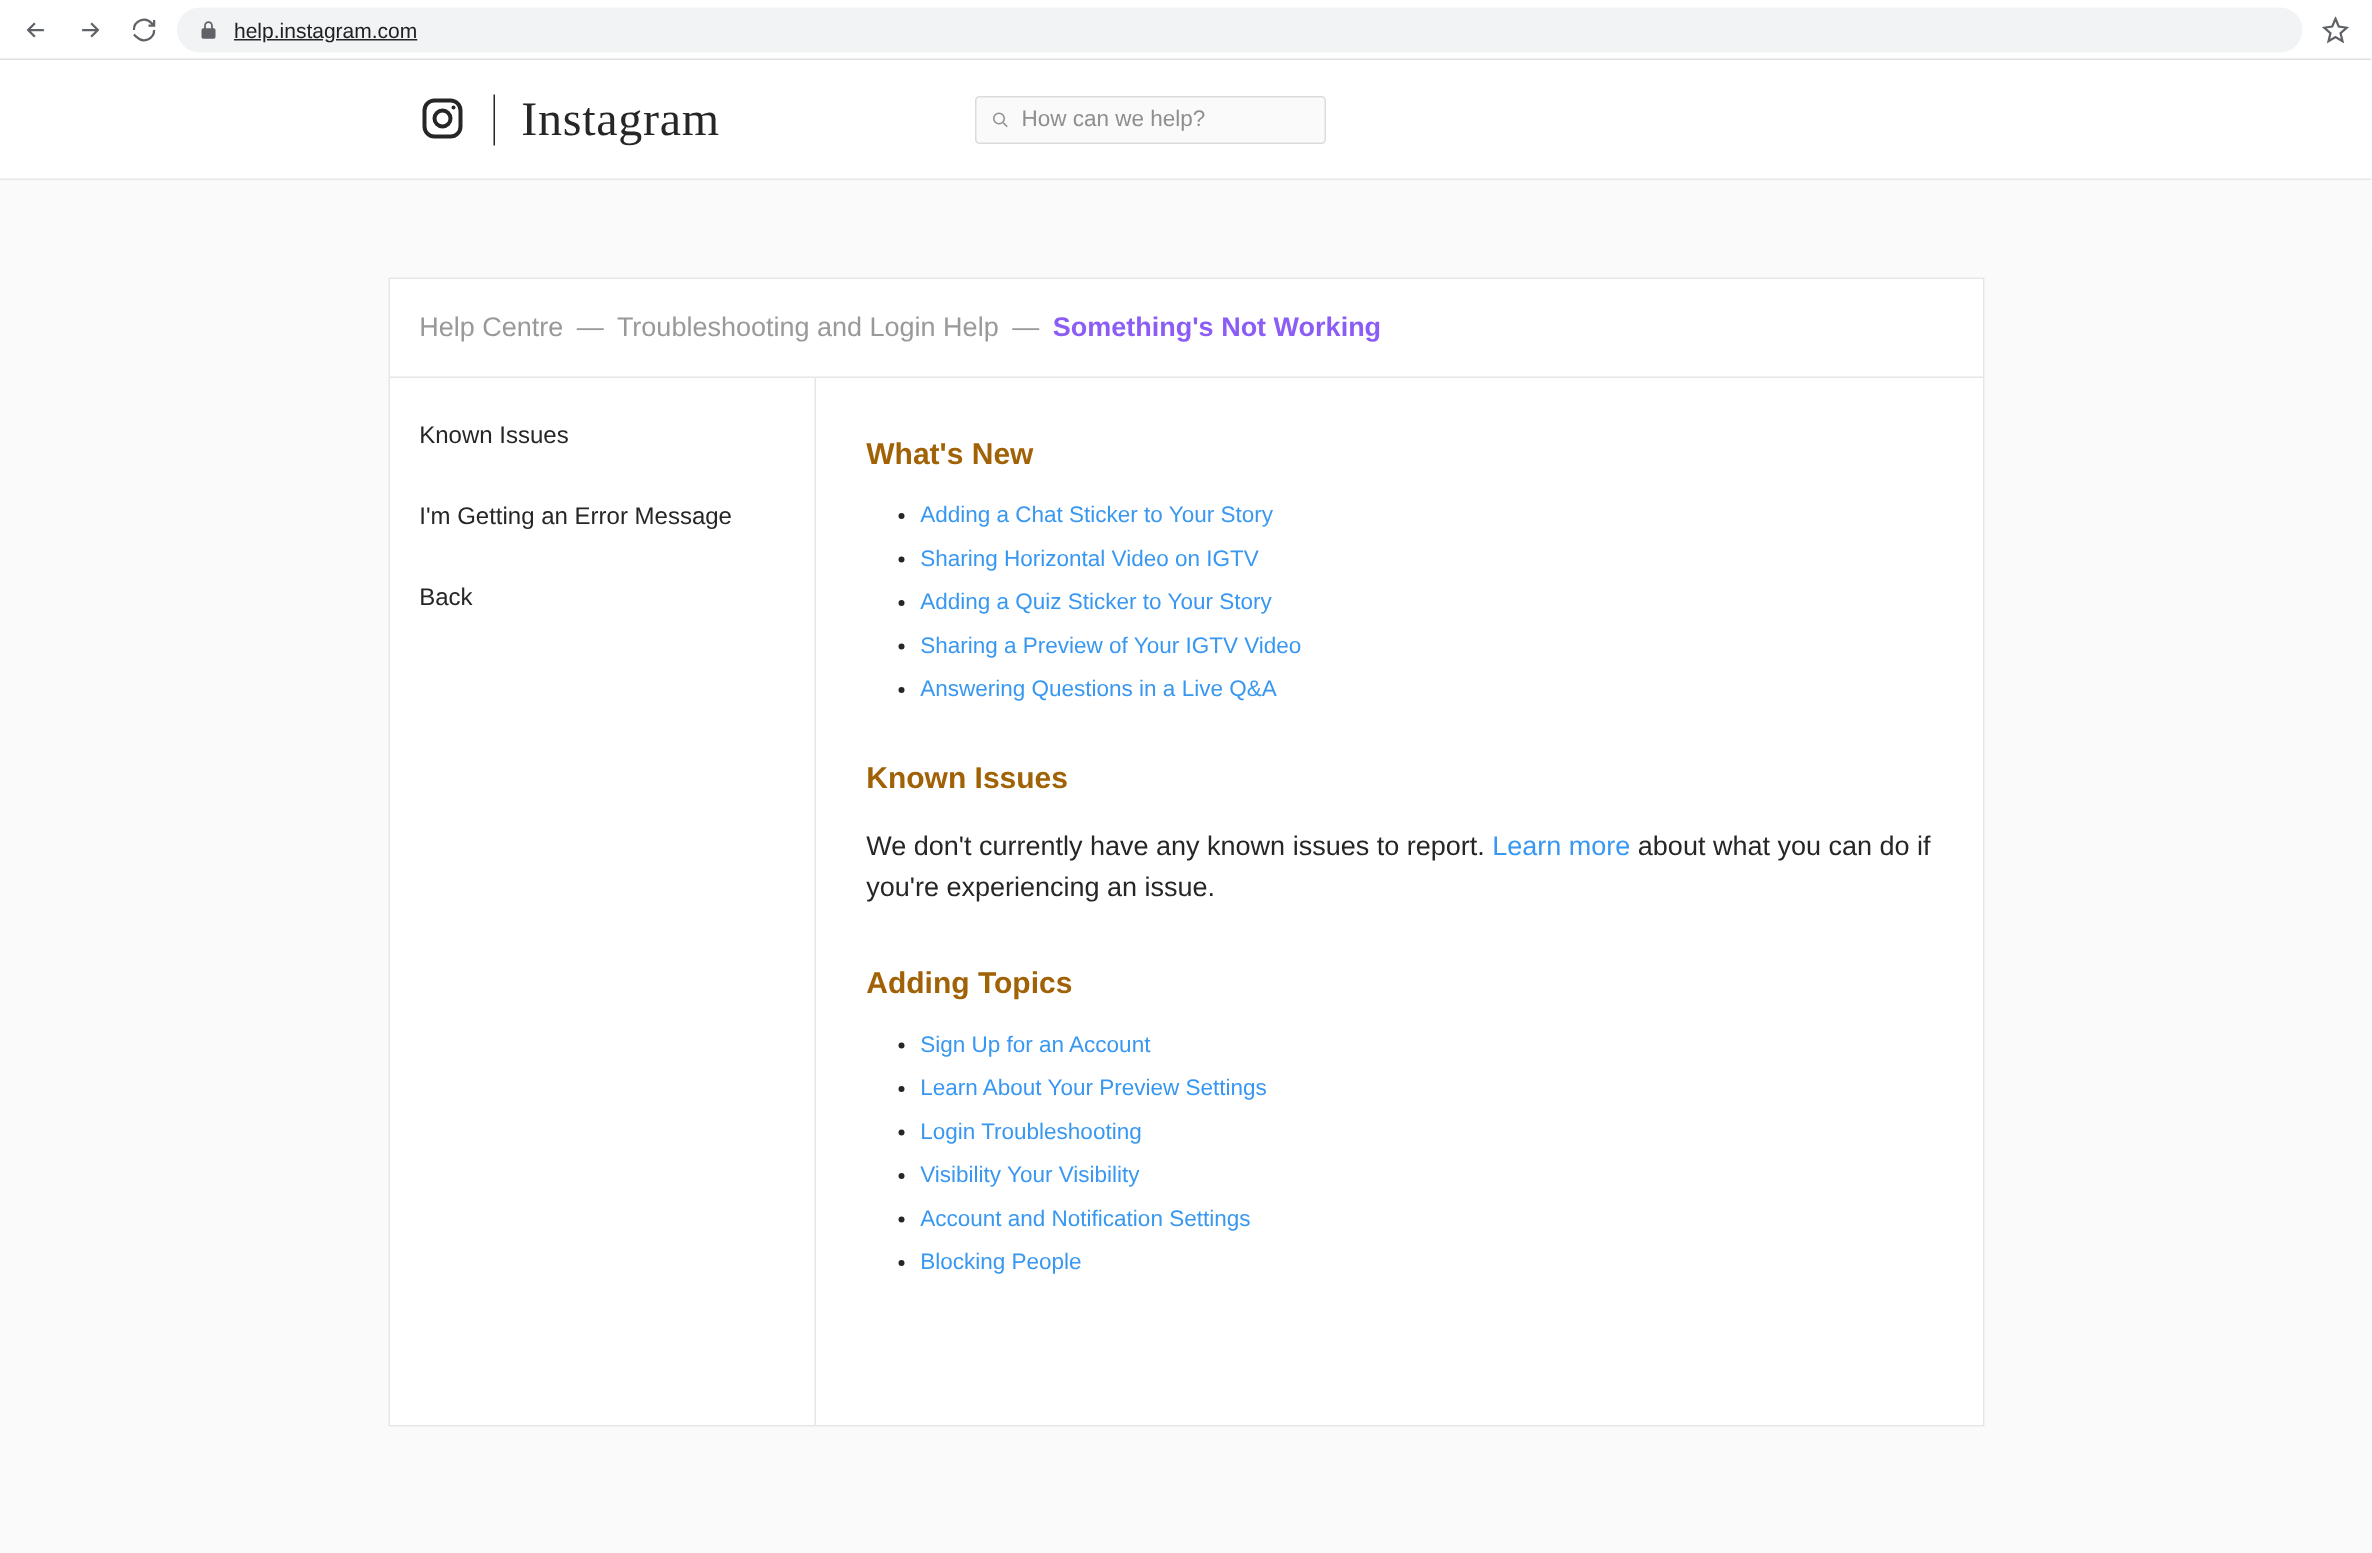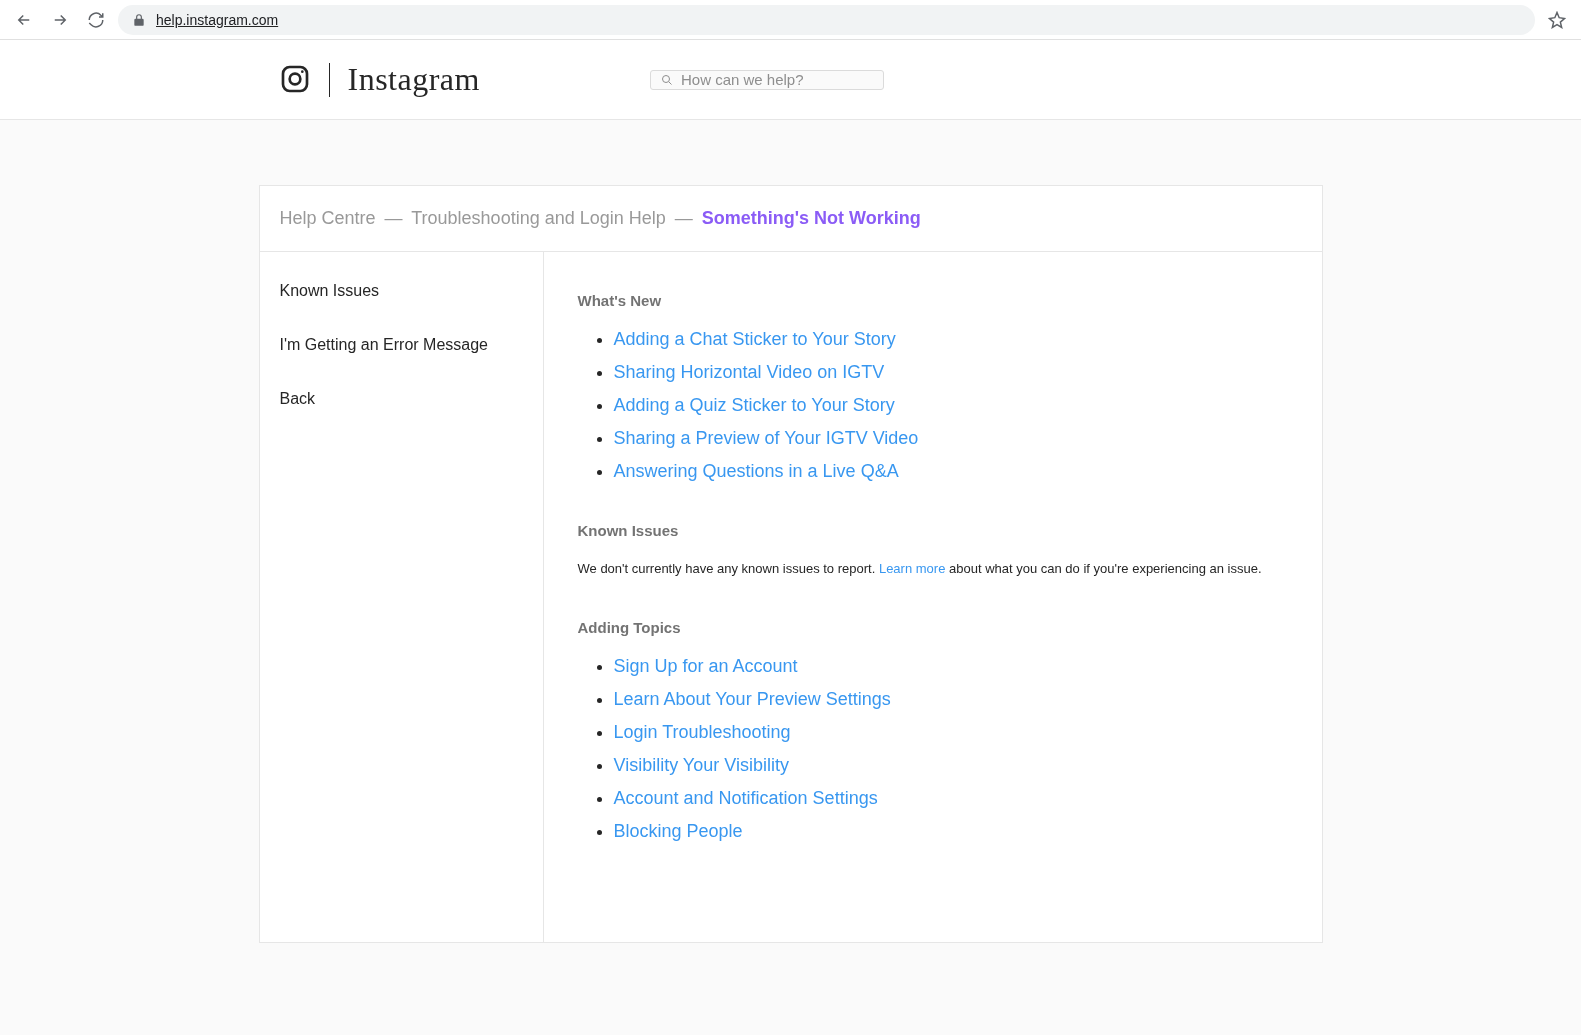--- a/index.html
+++ b/index.html
@@ -81,21 +81,21 @@
     font-weight: 500;
     letter-spacing: 0.5px;
     color: #262626;
     line-height: 1;
   }
   .search-wrap {
     margin-left: 170px;
   }
   .search-box {
     width: 234px;
-    height: 20px;
+    height: 32px;
     border: 1px solid #dbdbdb;
     border-radius: 3px;
     background: #fafafa;
     display: flex;
     align-items: center;
     padding: 0 10px;
     gap: 8px;
   }
   .search-box .sicon { color: #8e8e8e; display:flex; }
   .search-box .sicon svg { width: 12px; height: 12px; }
@@ -143,42 +143,42 @@
     padding: 18px 20px;
     font-size: 16px;
     color: #262626;
     cursor: pointer;
   }
   .main {
     flex: 1;
     padding: 40px 34px 60px 34px;
   }
   .section-title {
-    font-size: 15px;
+    font-size: 20px;
     font-weight: 700;
-    color: #737373;
+    color: #a16207;
     margin-bottom: 20px;
   }
   .section { margin-bottom: 40px; }
   ul.link-list {
     list-style: disc;
     padding-left: 36px;
   }
   ul.link-list li {
     margin-bottom: 12px;
-    font-size: 18px;
+    font-size: 15px;
     color: #262626;
   }
   ul.link-list li a {
     color: #3897f0;
     text-decoration: none;
     cursor: pointer;
   }
   .para {
-    font-size: 13px;
+    font-size: 18px;
     color: #262626;
     line-height: 1.5;
   }
   .para a { color: #3897f0; text-decoration: none; cursor: pointer; }
 </style>
 </head>
 <body>
 
 <div class="browser-chrome">
   <button class="chrome-btn">

